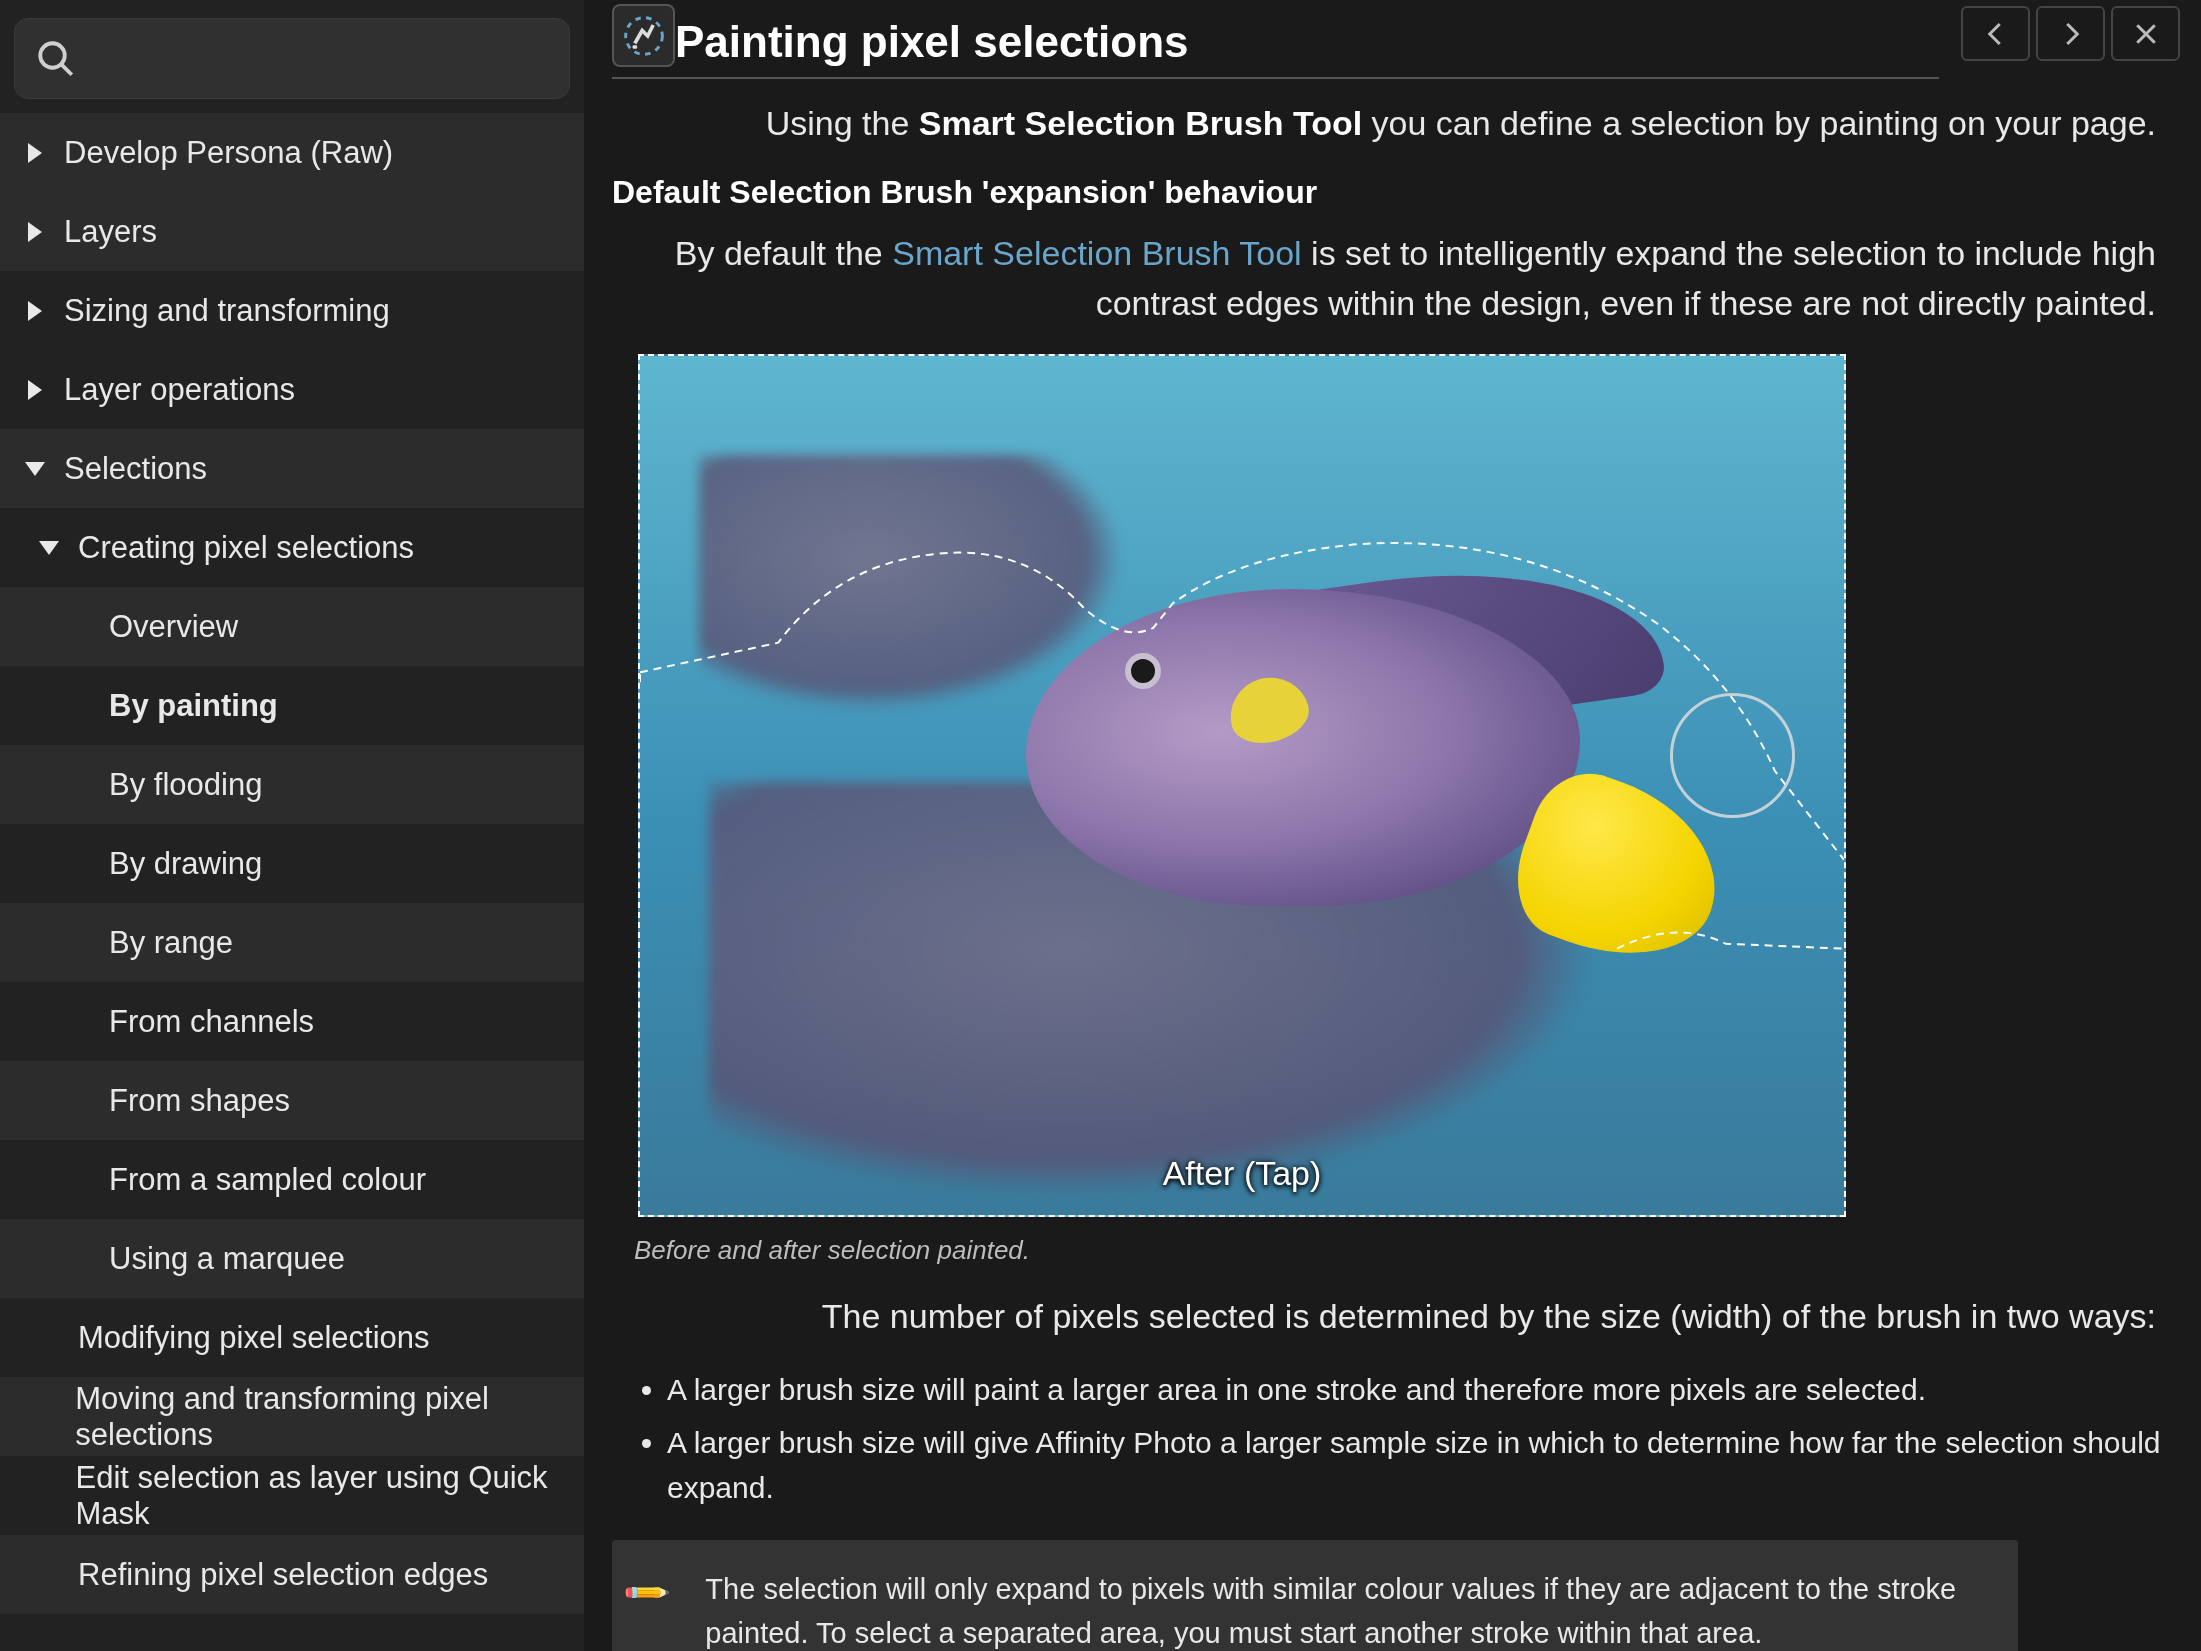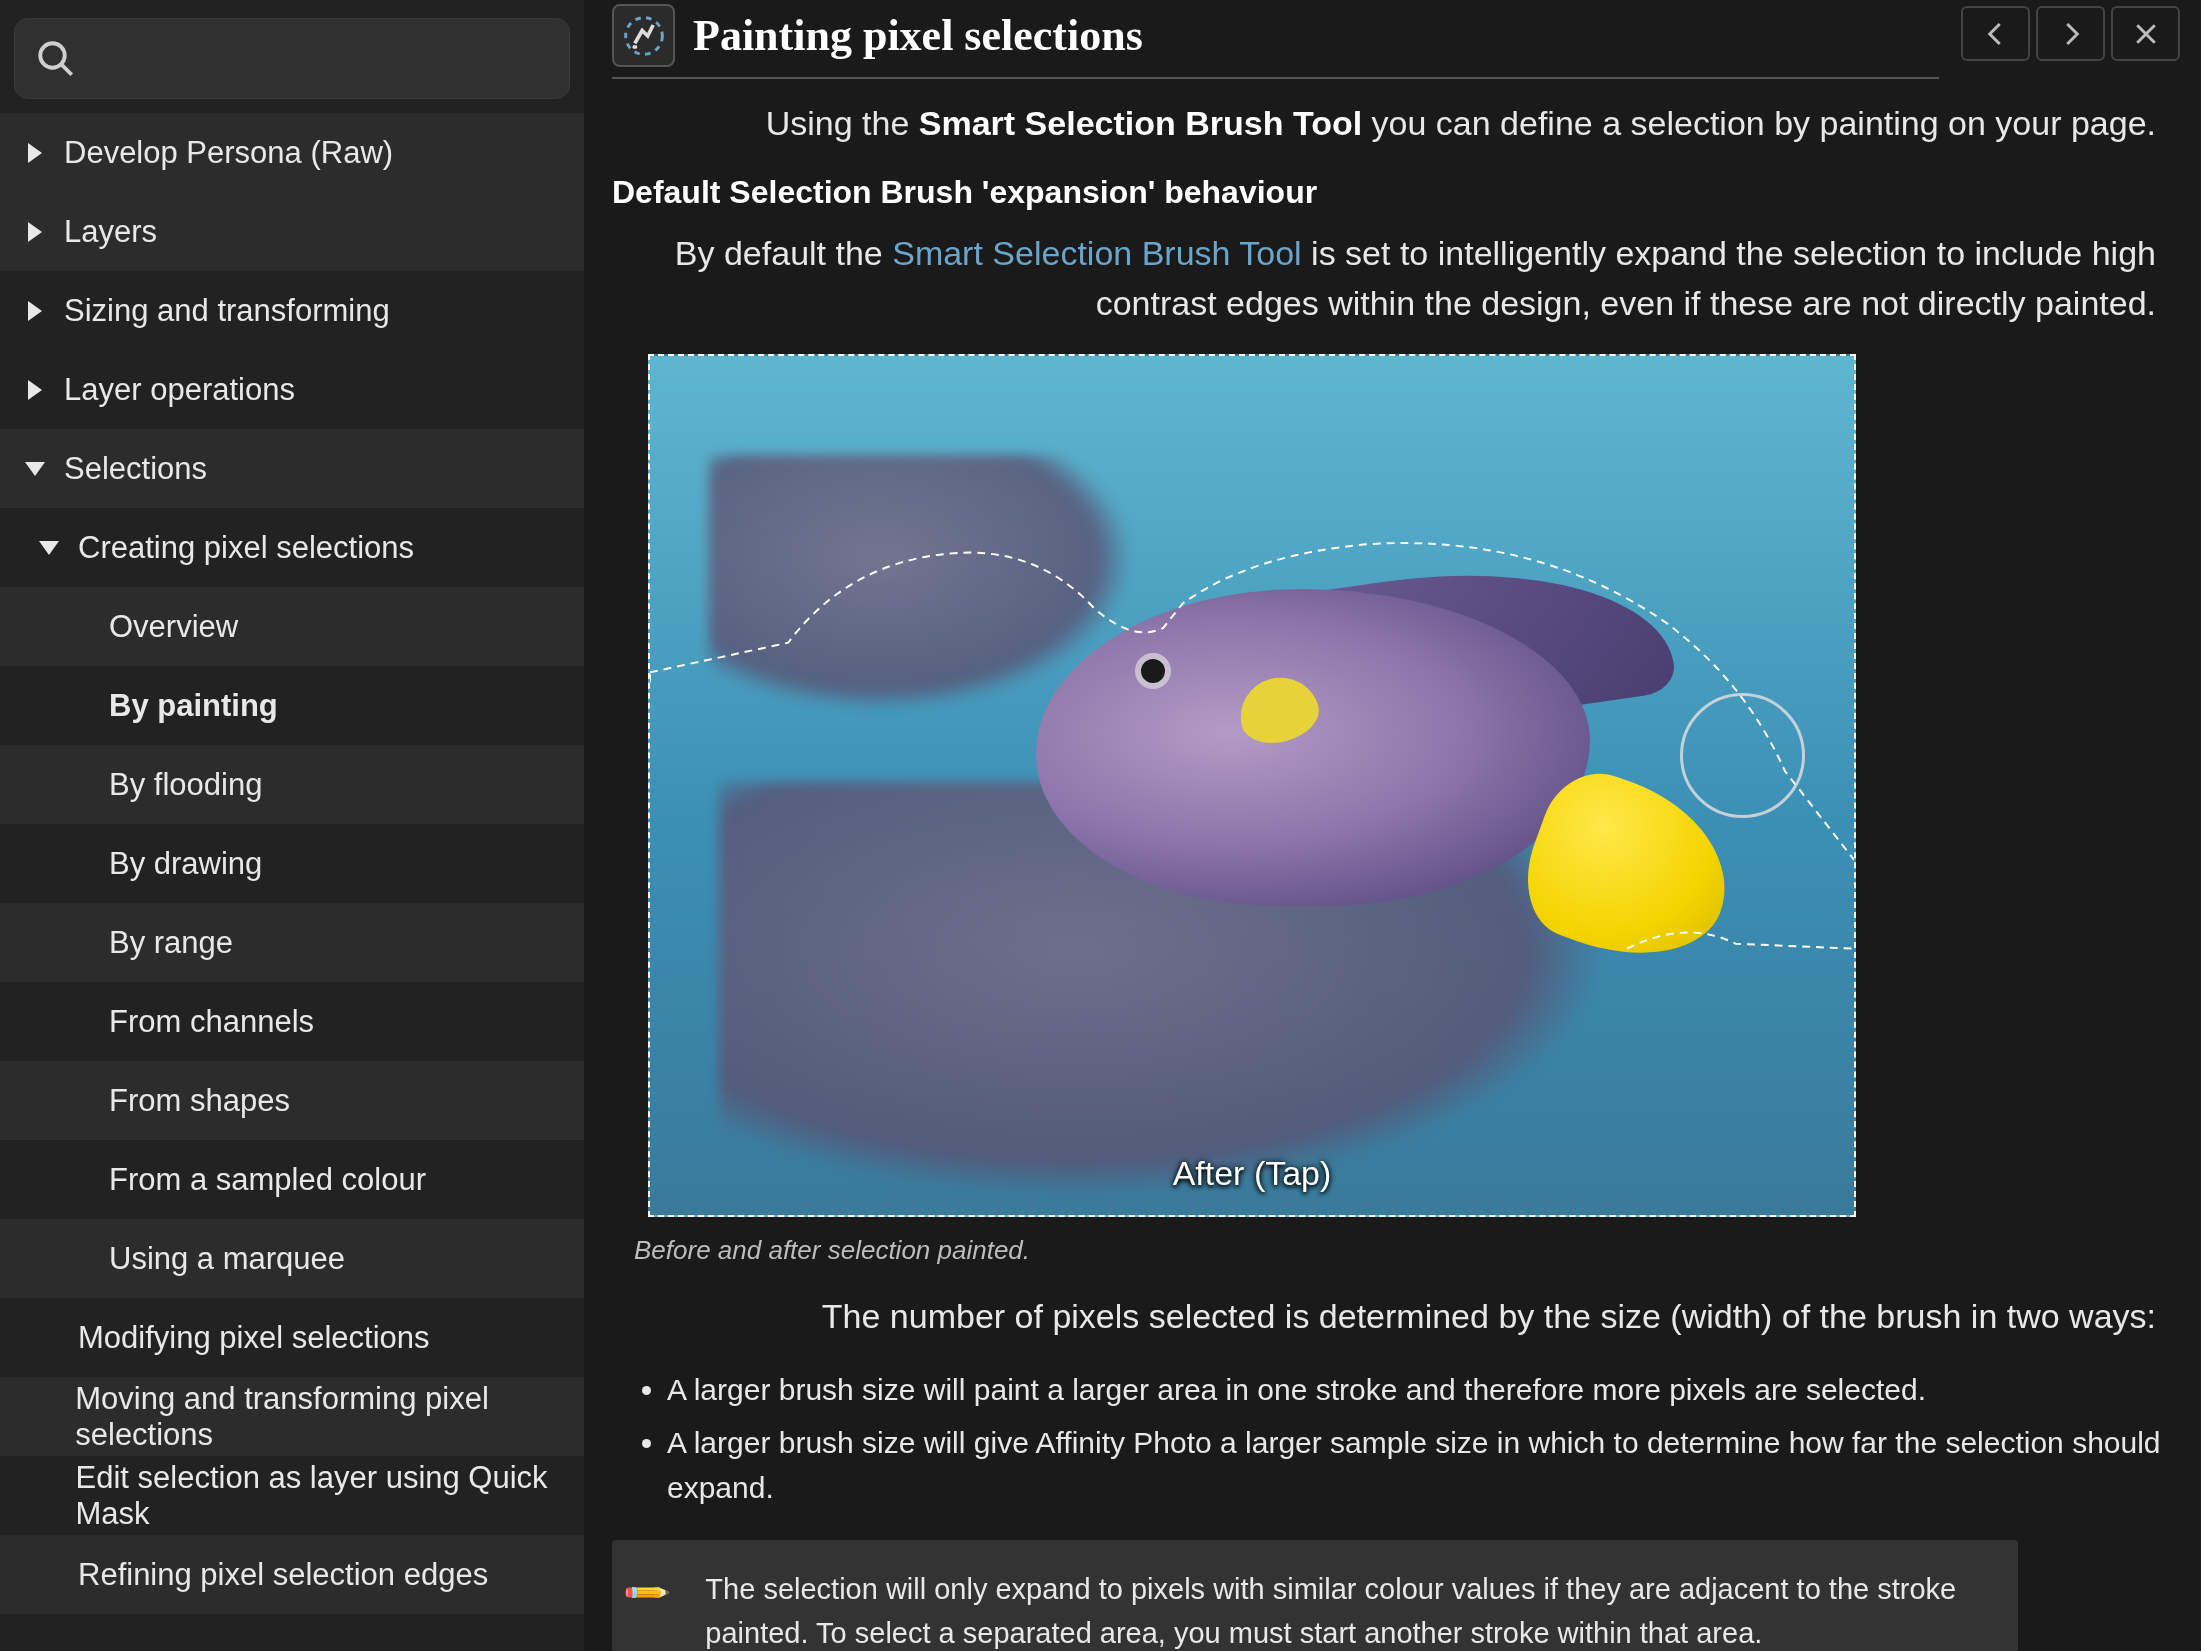--- a/index.html
+++ b/index.html
@@ -83,24 +83,22 @@
   
   .content {
     flex: 1 1 auto;
     height: 100%;
     overflow-y: auto;
     padding: 4px 28px 40px 28px;
     position: relative;
   }
   .header-row {
     display: flex;
-    align-items: center;
-    gap: 18px;
+    align-items: flex-end;
     padding-bottom: 10px;
-    font-family: Liberation Serif, serif;
   }
   .tool-icon {
     width: 63px; height: 63px;
     border: 2px solid #555;
     border-radius: 8px;
     background: #2b2b2b;
     display: flex;
     align-items: center;
     justify-content: center;
     font-size: 36px;
@@ -131,21 +129,21 @@
     align-items: center;
     justify-content: center;
     color: #bbb;
   }
   .para { font-size: 34px; line-height: 1.45; margin-bottom: 26px; max-width: 1544px; text-align: right;}
   .subhead { font-size: 32px; font-weight: 700; color: #fff; margin: 8px 0 18px 0;}
   .link { color: #6aa6cc; }
   .figure {
     width: 1208px;
     height: 863px;
-    margin-left: 36px;
+    margin-left: 26px;
     border: 2px dashed #fff;
     background: linear-gradient(180deg,#5fb6cf 0%, #3b8fb5 55%, #3a7a9a 100%);
     position: relative;
     overflow: hidden;
   }
   
   .fish-bg {
     position: absolute;
     background: radial-gradient(ellipse at 40% 40%, #7a6a84 0%, #5a5272 60%, transparent 70%);
     filter: blur(6px);

